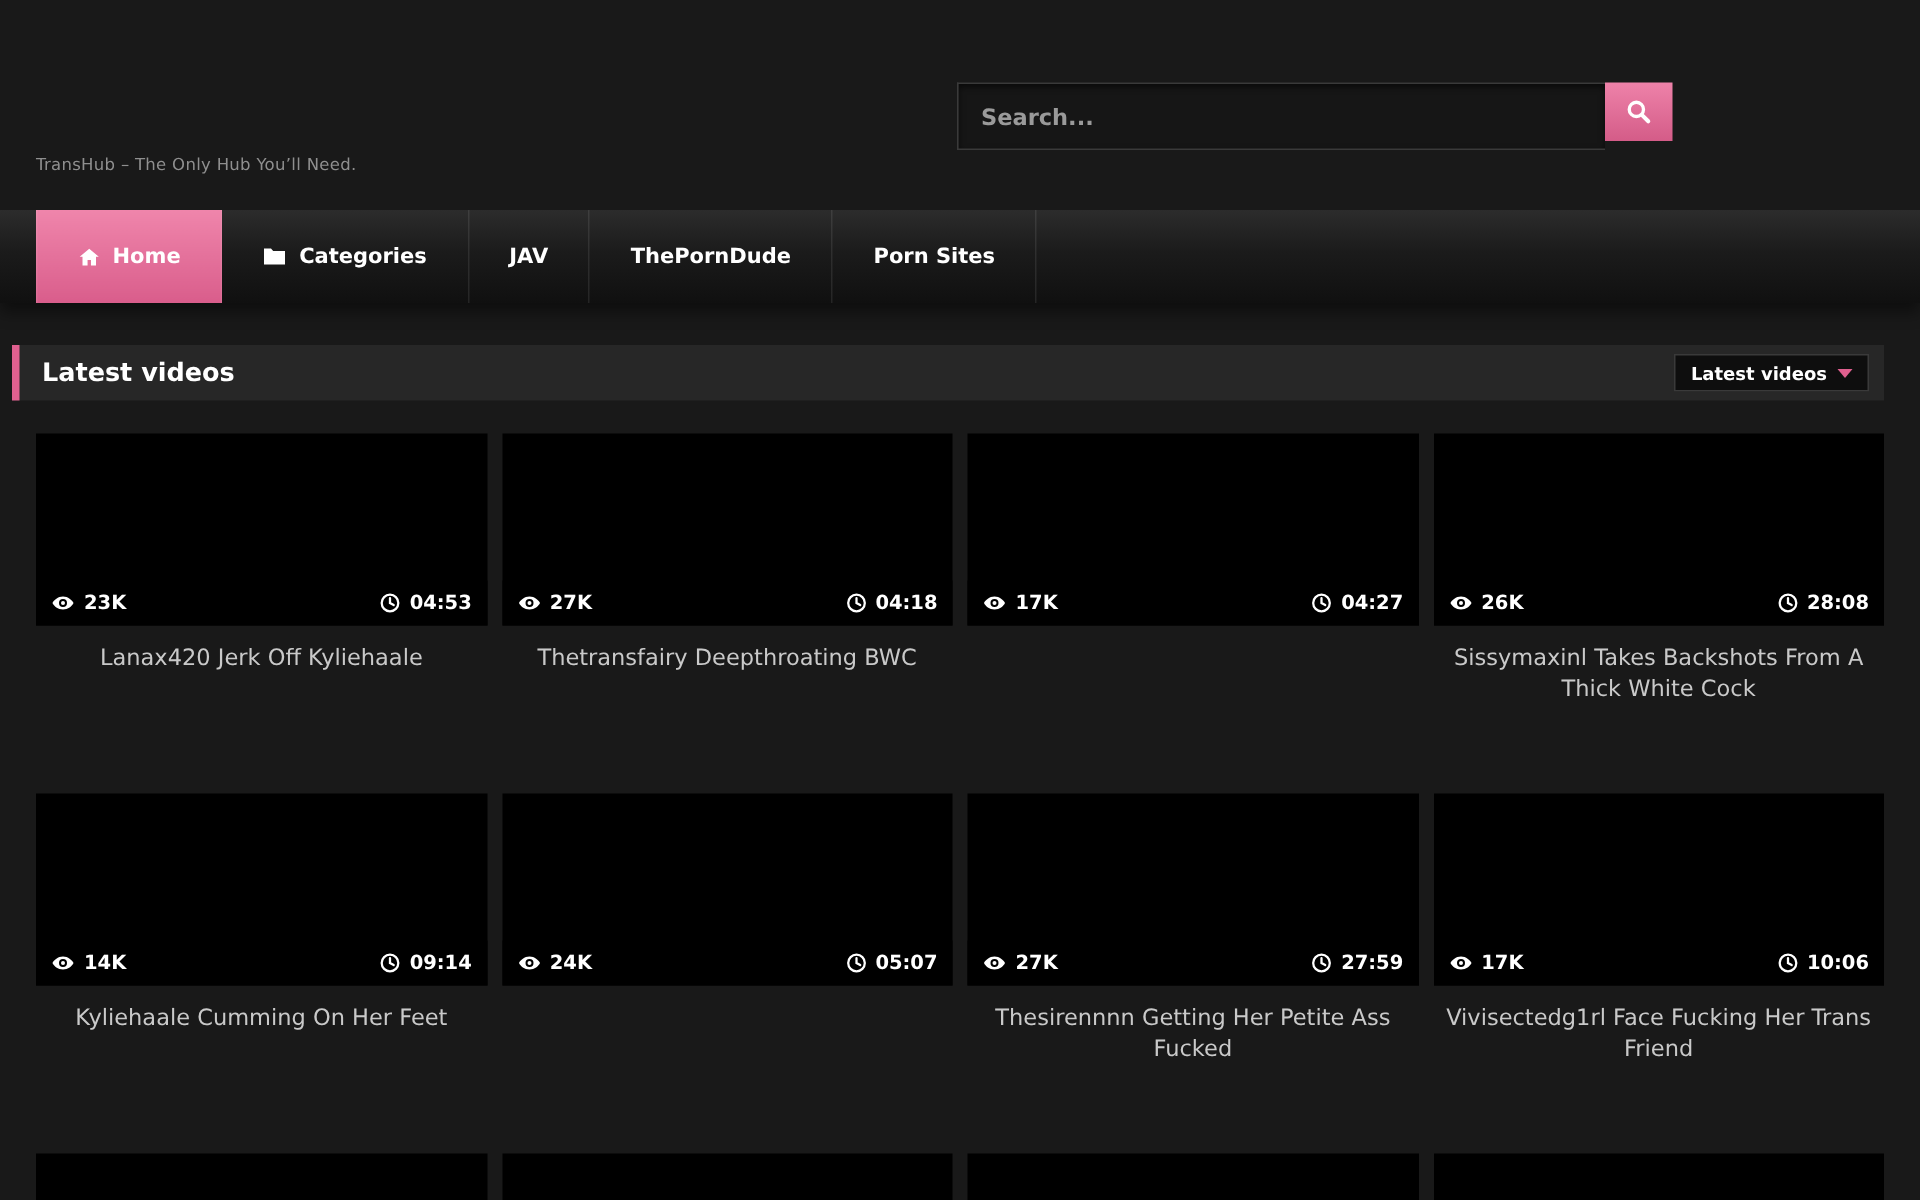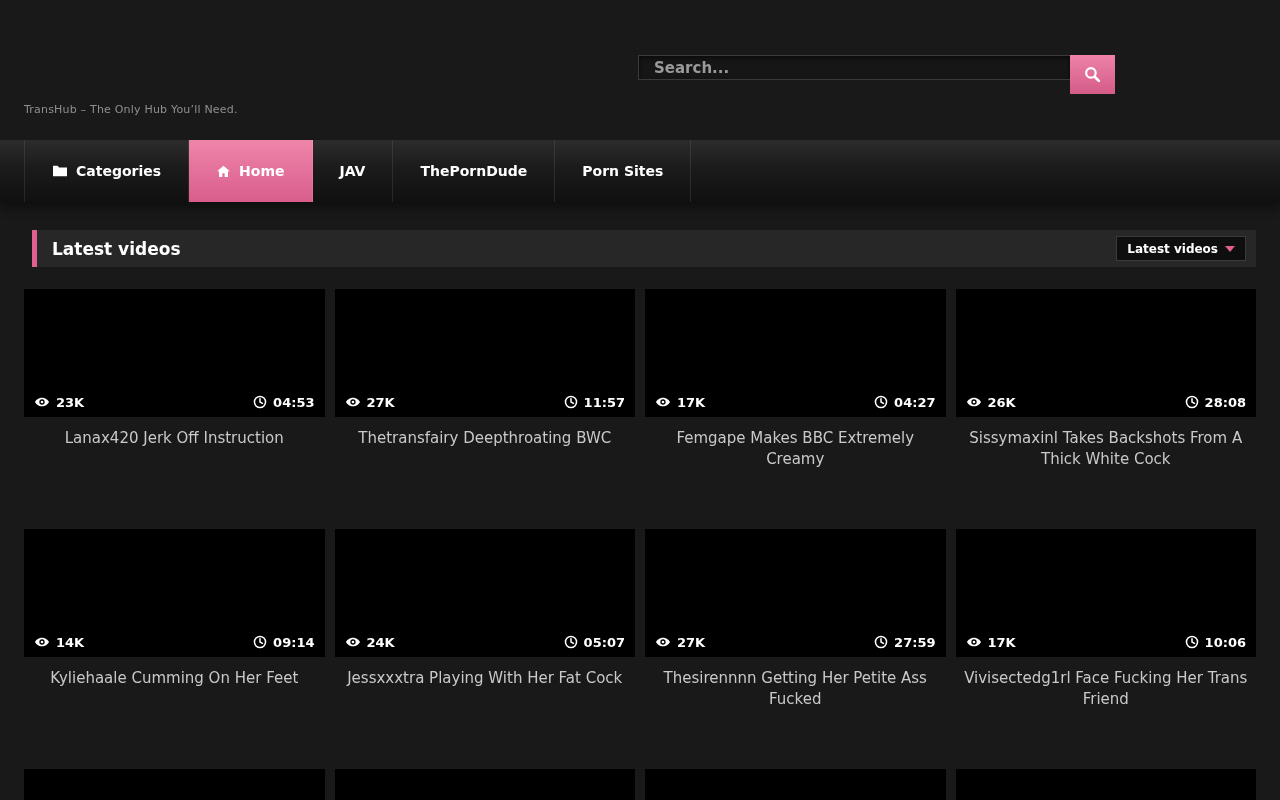--- a/index.html
+++ b/index.html
@@ -11,21 +11,21 @@
   }
   .page { width: 1280px; height: 800px; position: relative; }
 
   
   .site-header { position: relative; height: 140px; background: #191919; }
   .search-box {
     position: absolute; top: 55px; right: 165px;
     display: flex; align-items: stretch; height: 39px;
   }
   .search-input {
-    width: 432px; height: 25px;
+    width: 432px; height: 45px;
     background: #161616;
     border: 1px solid #3a3a3a;
     border-right: none;
     outline: none;
     color: #ddd;
     font-family: "DejaVu Sans", "Liberation Sans", sans-serif;
     font-weight: bold; font-size: 15px;
     padding: 0 15px;
     box-shadow: inset 0 2px 4px rgba(0,0,0,.6);
     margin-left: 41px;
@@ -60,21 +60,21 @@
     font-family: "DejaVu Sans", "Liberation Sans", sans-serif;
   }
   .nav-item:first-child { border-left: 1px solid rgba(255,255,255,.09); }
   .nav-item.active {
     background: linear-gradient(180deg, #ef85ab 0%, #d95d8b 100%);
   }
   .nav-icon { display: flex; align-items: center; }
 
   
   .section-bar {
-    margin: 28px 24px 0 32px;
+    margin: 28px 24px 0 8px;
     height: 37px;
     background: #272727;
     border-left: 5px solid #e0608f;
     display: flex; align-items: center;
     padding: 0 10px 0 15px;
   }
   .section-title { font-size: 17px; font-weight: bold; color: #fff; }
   .sort-dd {
     margin-left: auto;
     height: 25px;
@@ -140,36 +140,36 @@
             <circle cx="10" cy="10" r="6" fill="none" stroke="#fff" stroke-width="2.8"></circle>
             <line x1="14.8" y1="14.8" x2="20" y2="20" stroke="#fff" stroke-width="3.4" stroke-linecap="round"></line>
           </svg>
         </span>
       </button>
     </div>
     <div class="tagline">TransHub – The Only Hub You’ll Need.</div>
   </header>
 
   <nav class="main-nav" id="nav-items">
+  <button class="nav-item active">
+    <span class="nav-icon">
+          <svg width="15" height="15" viewBox="0 0 24 24" fill="#fff">
+            <path d="M12 2.8 1.8 11.5h3v9.2h5.4v-5.9h3.6v5.9h5.4v-9.2h3z"></path>
+          </svg>
+        </span>
+    <span class="nav-label">Home</span>
+  </button>
+
   <button class="nav-item">
     <span class="nav-icon">
           <svg width="16" height="14" viewBox="0 0 24 20" fill="#fff">
             <path d="M1.5 2h7l2.2 2.6h11.8V18H1.5z"></path>
           </svg>
         </span>
     <span class="nav-label">Categories</span>
-  </button>
-
-  <button class="nav-item active">
-    <span class="nav-icon">
-          <svg width="15" height="15" viewBox="0 0 24 24" fill="#fff">
-            <path d="M12 2.8 1.8 11.5h3v9.2h5.4v-5.9h3.6v5.9h5.4v-9.2h3z"></path>
-          </svg>
-        </span>
-    <span class="nav-label">Home</span>
   </button>
 
   <button class="nav-item">
 
     <span class="nav-label">JAV</span>
   </button>
 
   <button class="nav-item">
 
     <span class="nav-label">ThePornDude</span>
@@ -207,21 +207,21 @@
           <span style="display:flex">
             <svg width="14" height="14" viewBox="0 0 24 24">
               <circle cx="12" cy="12" r="9.5" fill="none" stroke="#fff" stroke-width="2.6"></circle>
               <path d="M12 6.5V12l4.2 2.4" fill="none" stroke="#fff" stroke-width="2.6" stroke-linecap="round"></path>
             </svg>
           </span>
           <span class="duration">04:53</span>
         </span>
       </div>
     </div>
-    <div class="v-title">Lanax420 Jerk Off Instruction</div>
+    <div class="v-title">Lanax420 Jerk Off Kyliehaale</div>
   </div>
 
   <div class="video-card">
     <div class="thumb">
       <div class="stats">
         <span class="stat">
           <span style="display:flex">
             <svg width="16" height="16" viewBox="0 0 24 24" fill="#fff">
               <path d="M12 5.5C7 5.5 2.9 9 1.5 12 2.9 15 7 18.5 12 18.5S21.1 15 22.5 12C21.1 9 17 5.5 12 5.5zm0 10.5a4 4 0 1 1 0-8 4 4 0 0 1 0 8z"></path>
               <circle cx="12" cy="12" r="2"></circle>
@@ -229,21 +229,21 @@
           </span>
           <span class="views">27K</span>
         </span>
         <span class="stat">
           <span style="display:flex">
             <svg width="14" height="14" viewBox="0 0 24 24">
               <circle cx="12" cy="12" r="9.5" fill="none" stroke="#fff" stroke-width="2.6"></circle>
               <path d="M12 6.5V12l4.2 2.4" fill="none" stroke="#fff" stroke-width="2.6" stroke-linecap="round"></path>
             </svg>
           </span>
-          <span class="duration">11:57</span>
+          <span class="duration">04:18</span>
         </span>
       </div>
     </div>
     <div class="v-title">Thetransfairy Deepthroating BWC</div>
   </div>
 
   <div class="video-card">
     <div class="thumb">
       <div class="stats">
         <span class="stat">
@@ -259,21 +259,20 @@
           <span style="display:flex">
             <svg width="14" height="14" viewBox="0 0 24 24">
               <circle cx="12" cy="12" r="9.5" fill="none" stroke="#fff" stroke-width="2.6"></circle>
               <path d="M12 6.5V12l4.2 2.4" fill="none" stroke="#fff" stroke-width="2.6" stroke-linecap="round"></path>
             </svg>
           </span>
           <span class="duration">04:27</span>
         </span>
       </div>
     </div>
-    <div class="v-title">Femgape Makes BBC Extremely Creamy</div>
   </div>
 
   <div class="video-card">
     <div class="thumb">
       <div class="stats">
         <span class="stat">
           <span style="display:flex">
             <svg width="16" height="16" viewBox="0 0 24 24" fill="#fff">
               <path d="M12 5.5C7 5.5 2.9 9 1.5 12 2.9 15 7 18.5 12 18.5S21.1 15 22.5 12C21.1 9 17 5.5 12 5.5zm0 10.5a4 4 0 1 1 0-8 4 4 0 0 1 0 8z"></path>
               <circle cx="12" cy="12" r="2"></circle>
@@ -337,21 +336,20 @@
           <span style="display:flex">
             <svg width="14" height="14" viewBox="0 0 24 24">
               <circle cx="12" cy="12" r="9.5" fill="none" stroke="#fff" stroke-width="2.6"></circle>
               <path d="M12 6.5V12l4.2 2.4" fill="none" stroke="#fff" stroke-width="2.6" stroke-linecap="round"></path>
             </svg>
           </span>
           <span class="duration">05:07</span>
         </span>
       </div>
     </div>
-    <div class="v-title">Jessxxxtra Playing With Her Fat Cock</div>
   </div>
 
   <div class="video-card">
     <div class="thumb">
       <div class="stats">
         <span class="stat">
           <span style="display:flex">
             <svg width="16" height="16" viewBox="0 0 24 24" fill="#fff">
               <path d="M12 5.5C7 5.5 2.9 9 1.5 12 2.9 15 7 18.5 12 18.5S21.1 15 22.5 12C21.1 9 17 5.5 12 5.5zm0 10.5a4 4 0 1 1 0-8 4 4 0 0 1 0 8z"></path>
               <circle cx="12" cy="12" r="2"></circle>

